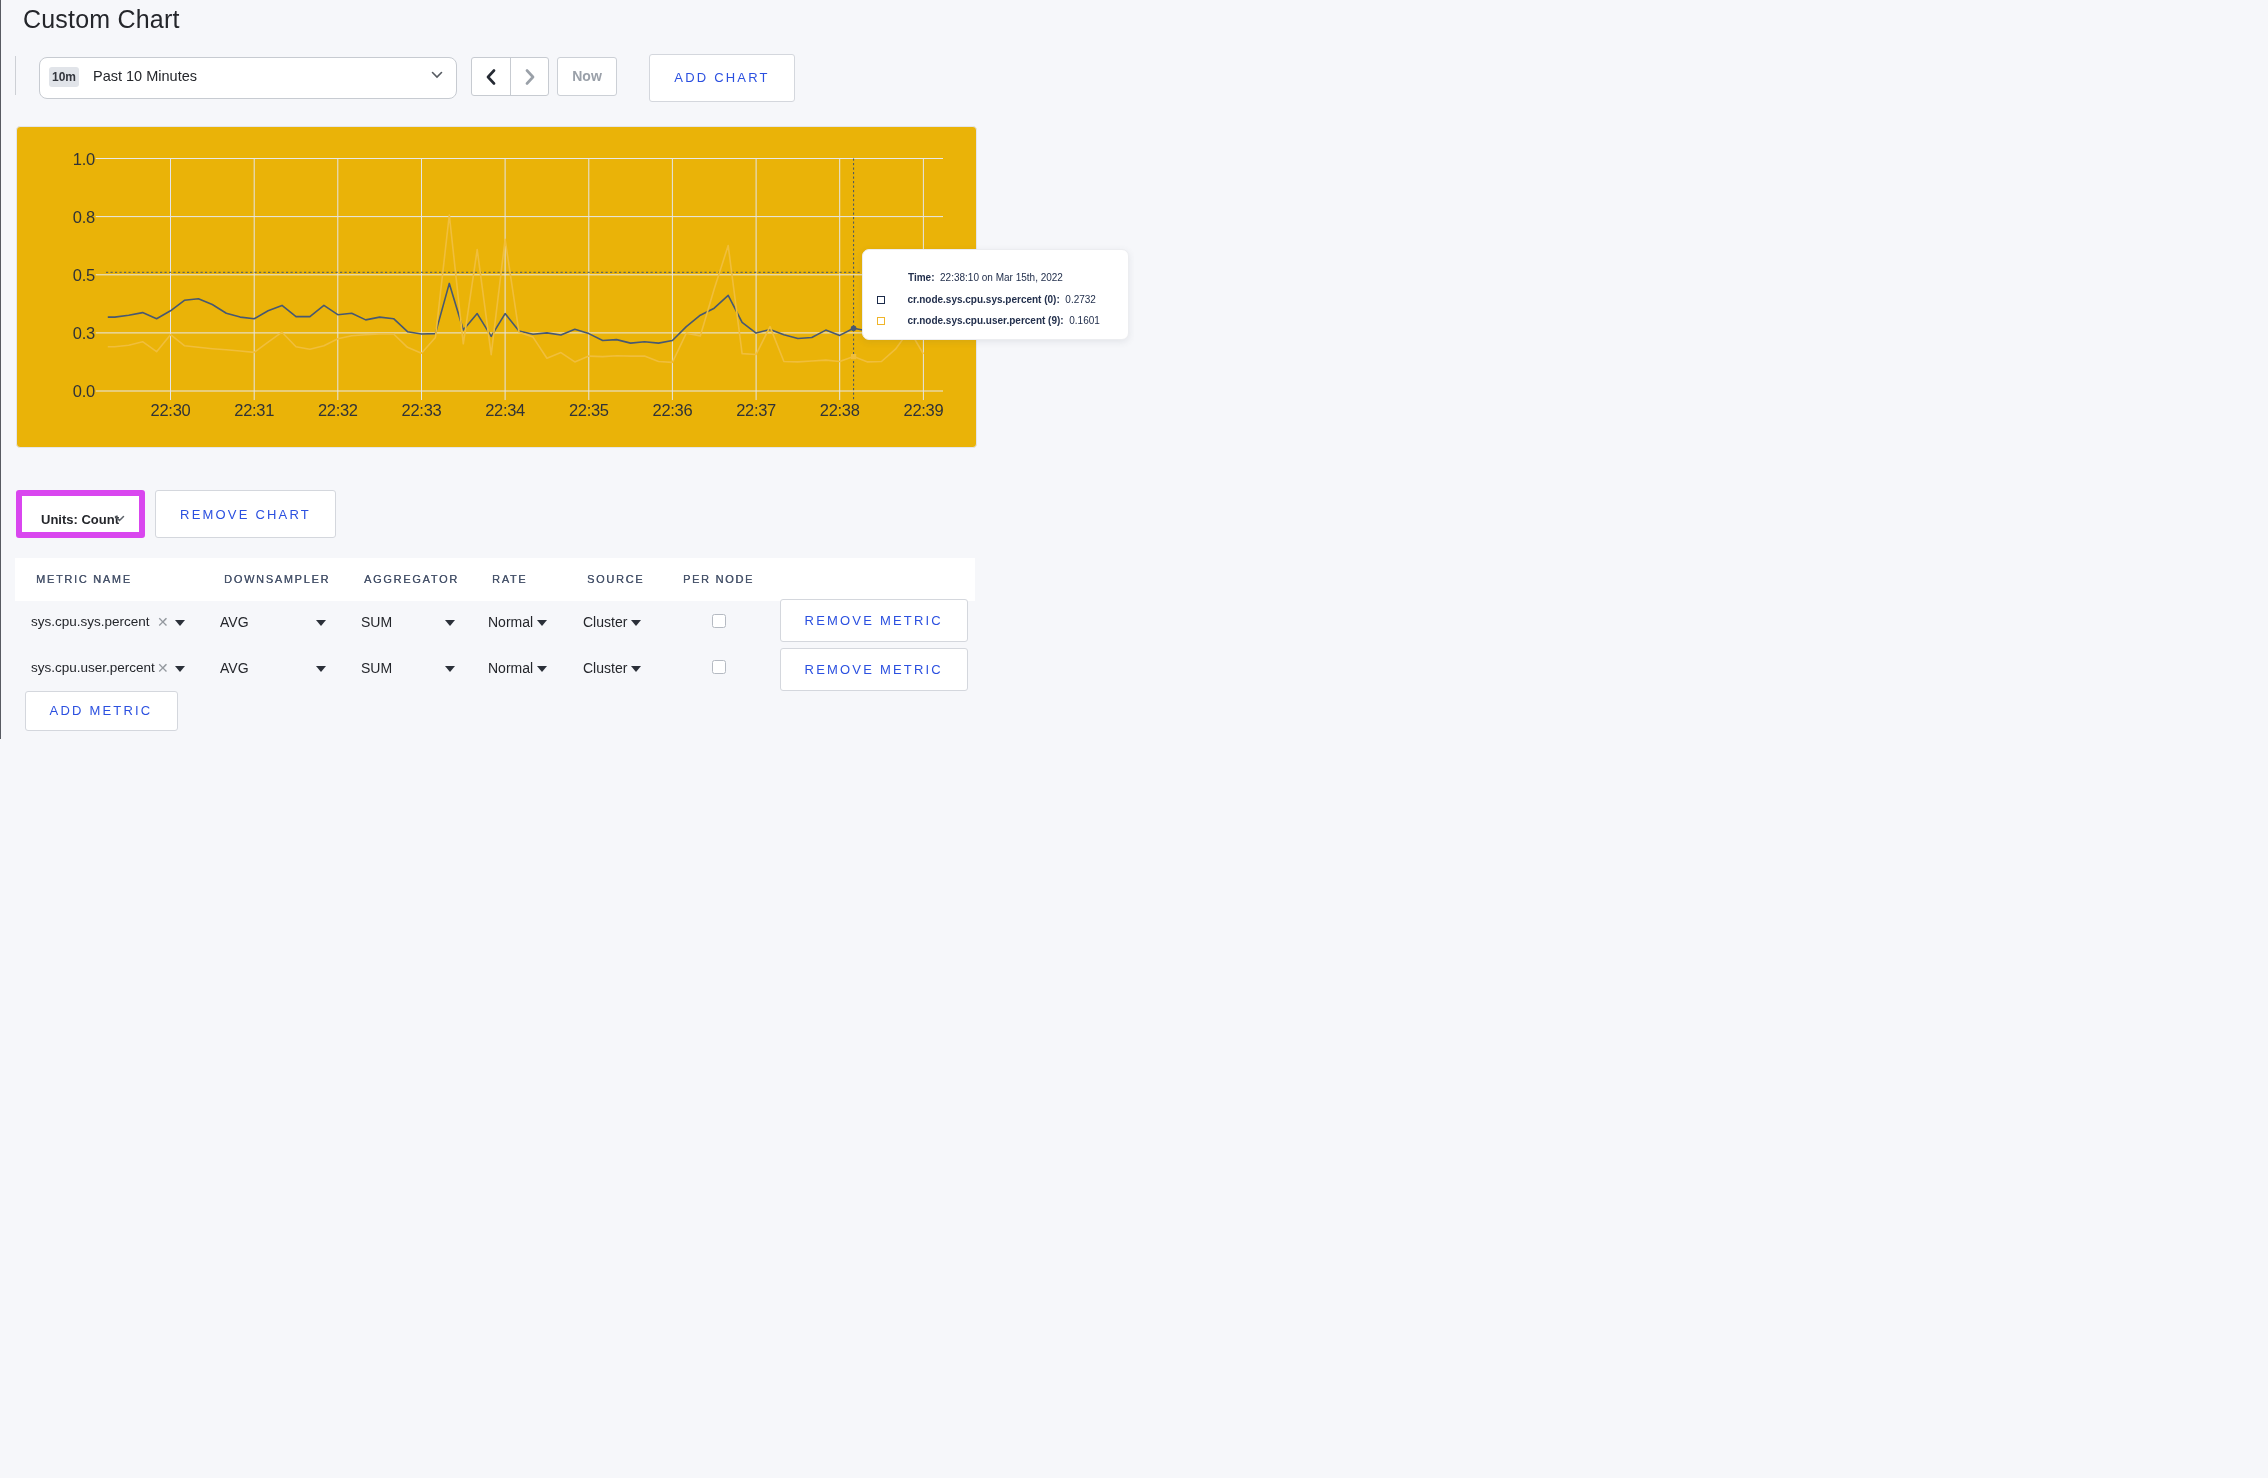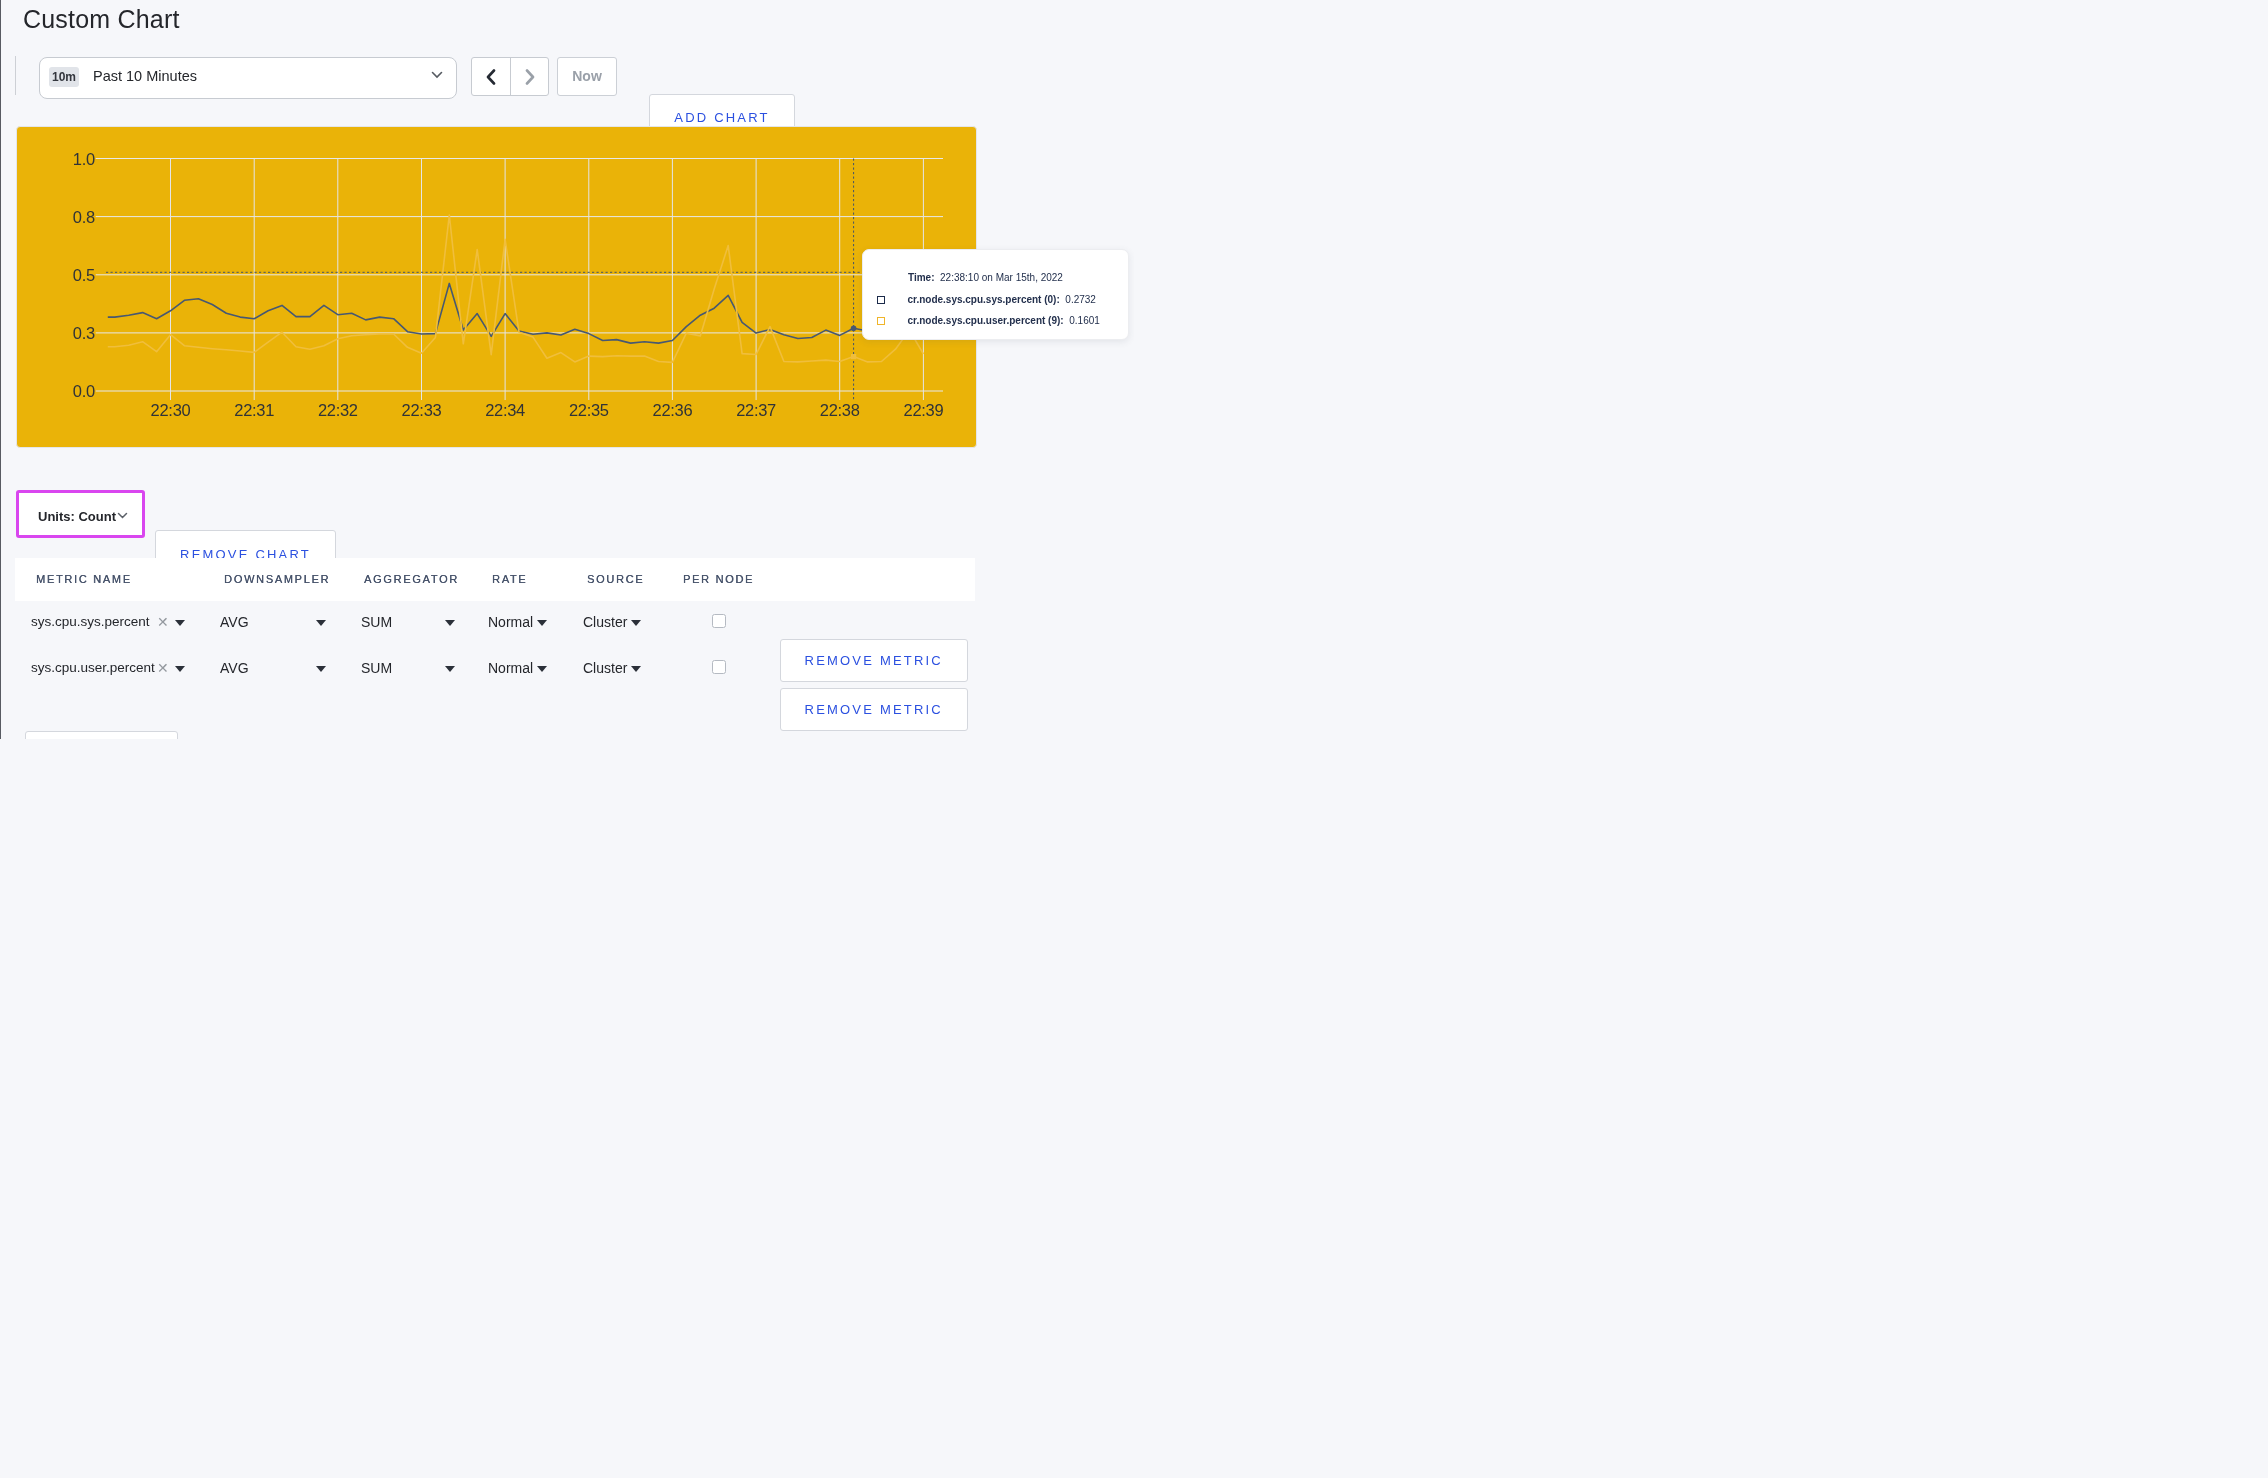--- a/index.html
+++ b/index.html
@@ -9,29 +9,29 @@
 .vline { position:absolute; left:15px; top:56px; width:1px; height:39px; background:#cdd0d5; }
 .dd { position:absolute; left:39px; top:57px; width:418px; height:42px; background:#fff; border:1px solid #c7cbd1; border-radius:8px; }
 .badge { position:absolute; left:9px; top:8.5px; width:30px; height:20px; background:#e1e4e9; border-radius:3px; font-size:12px; font-weight:700; color:#33363d; text-align:center; line-height:20px; }
 .ddtext { position:absolute; left:53px; top:0; line-height:36px; font-size:14.5px; color:#24262b; }
 .ddcaret { position:absolute; right:13px; top:13px; }
 .navgroup { position:absolute; left:471px; top:57px; width:78px; height:38.5px; background:#fff; border:1px solid #c7cbd1; border-radius:3px; }
 .navgroup .sep { position:absolute; left:50%; top:0; width:1px; height:100%; background:#c7cbd1; }
 .navgroup svg { position:absolute; top:11px; }
 .btn { position:absolute; background:#fff; border:1px solid #ccd0d6; border-radius:3px; text-align:center; }
 .now { left:557px; top:57px; width:60px; height:38.5px; font-size:14px; font-weight:700; color:#9aa0a9; line-height:36px; }
-.bluebtn { color:#2b50e0; font-size:13px; letter-spacing:2.2px; font-weight:500; border:1px solid #d4d7dd;margin-top:40px; }
+.bluebtn { color:#2b50e0; font-size:13px; letter-spacing:2.2px; font-weight:500; border:1px solid #d4d7dd; }
 .addchart { left:649px; top:53.5px; width:146px; height:48px; line-height:46px; }
 .card { position:absolute; left:16px; top:126px; width:961px; height:322px; background:#eab308; border:1px solid #e4e6ea; border-radius:4px; }
 .tooltip { position:absolute; left:862px; top:249px; width:267px; height:91px; background:#fff; border:1px solid #ecedf0; border-radius:7px; box-shadow:0 2px 7px rgba(60,70,90,0.10); z-index:5; font-size:10px; color:#23304d; white-space:nowrap; }
 .tooltip .trow { position:absolute; left:29px; }
 .tooltip b { font-weight:700;margin-left:16px; }
 .sq { display:inline-block; width:8px; height:8px; border:1.5px solid #1c2b4a; margin-right:7px; vertical-align:-1px; }
 .sqy { border-color:#f0b52a; }
-.unitsbox { position:absolute; left:16px; top:489.5px; width:128.5px; height:48.5px; background:#fff; border:3px solid #d946ef; border-radius:3px; }
+.unitsbox { position:absolute; left:16px; top:489.5px; width:128.5px; height:48.5px; background:#fff; border:6px solid #d946ef; border-radius:3px; }
 .unitsbox span { position:absolute; left:19px; line-height:47px; font-size:13px; font-weight:700; color:#24262b; }
 .unitsbox svg { position:absolute; right:14px; top:19px; }
 .removechart { left:155px; top:489.5px; width:181px; height:48.5px; line-height:47px; }
 .thead { position:absolute; left:15px; top:558px; width:960px; height:43px; background:#fff; }
 .th { position:absolute; top:14.5px; font-size:11px; font-weight:400; letter-spacing:1.7px; color:#47536b; text-shadow:0.3px 0 0 #47536b; }
 .cell { position:absolute; font-size:14px; color:#24262b; }
 .mname { font-size:13.5px !important; }
 .x { color:#94999f; font-size:14px; }
 .caret { display:inline-block; width:0; height:0; border-left:5px solid transparent; border-right:5px solid transparent; border-top:6px solid #2b3039; vertical-align:1px; }
 .cb { position:absolute; left:712px; width:14px; height:14px; background:#fff; border:1.5px solid #b5bac2; border-radius:2.5px; }

